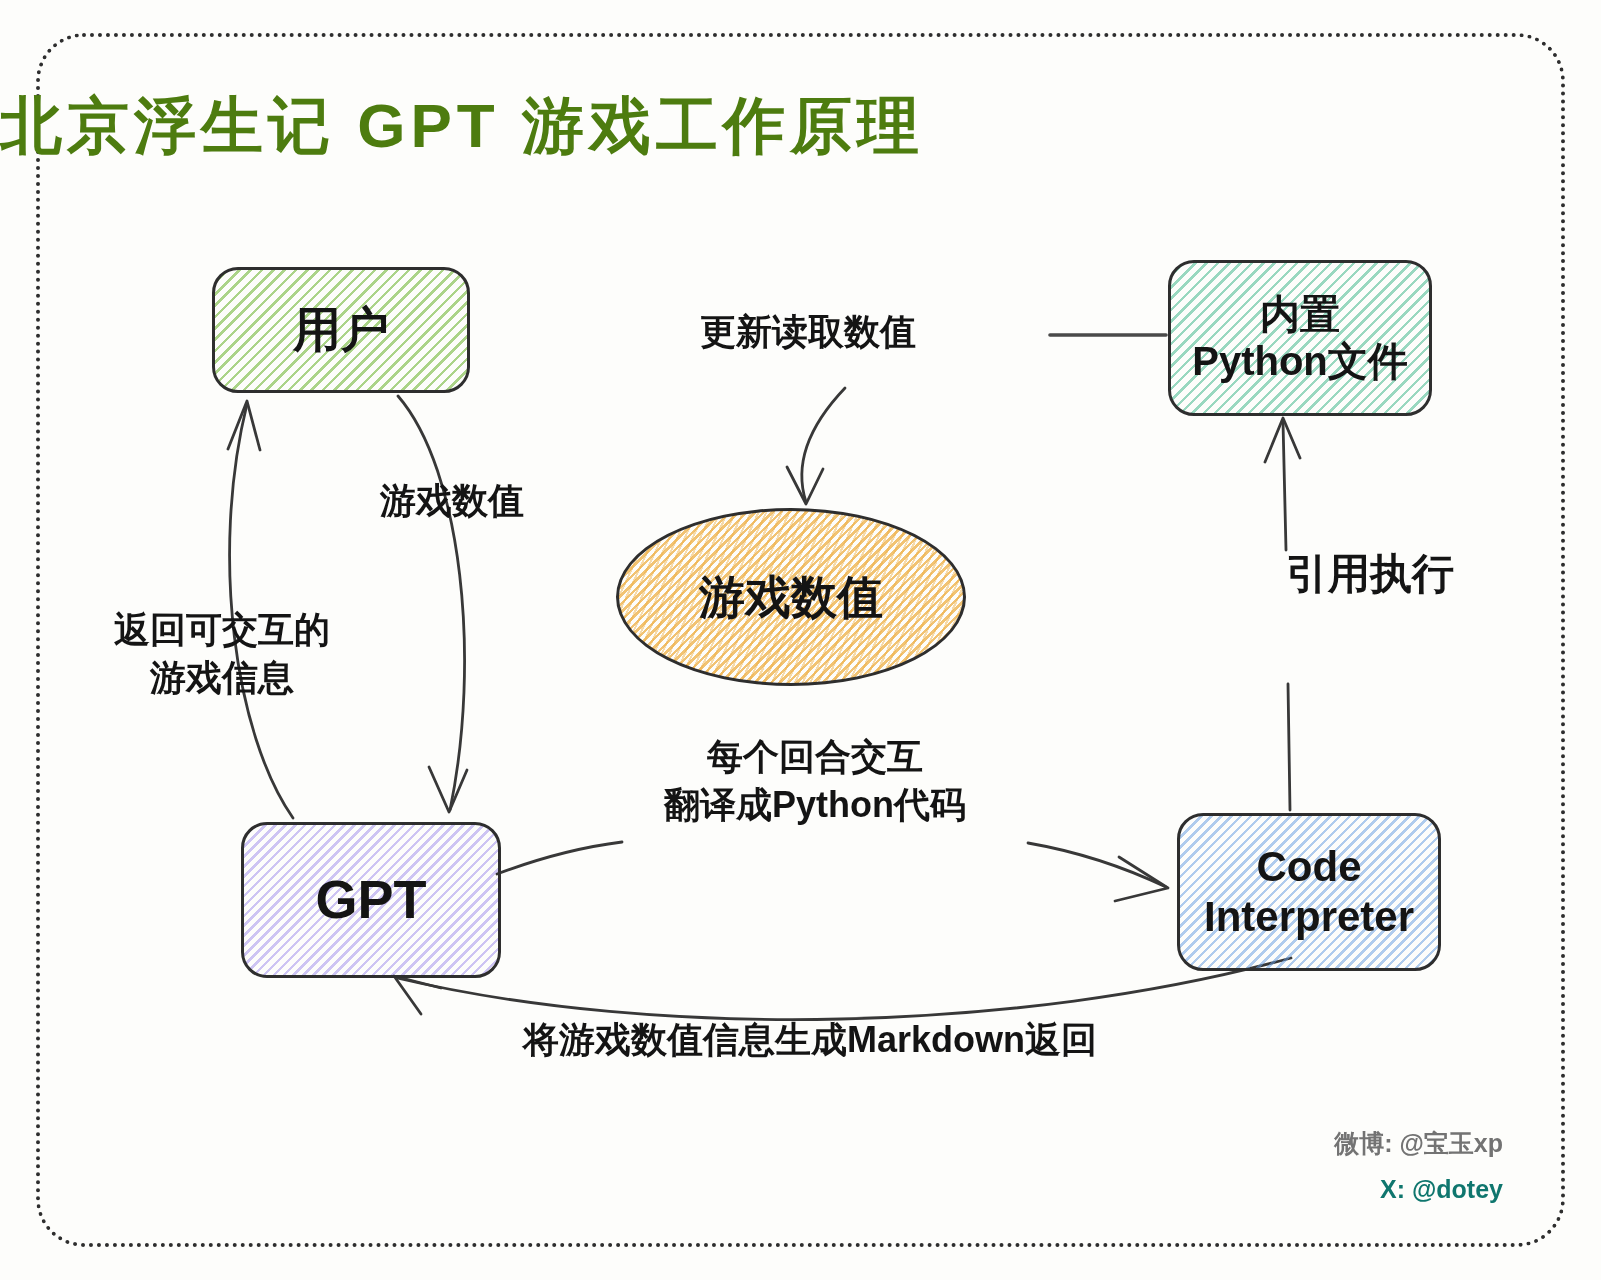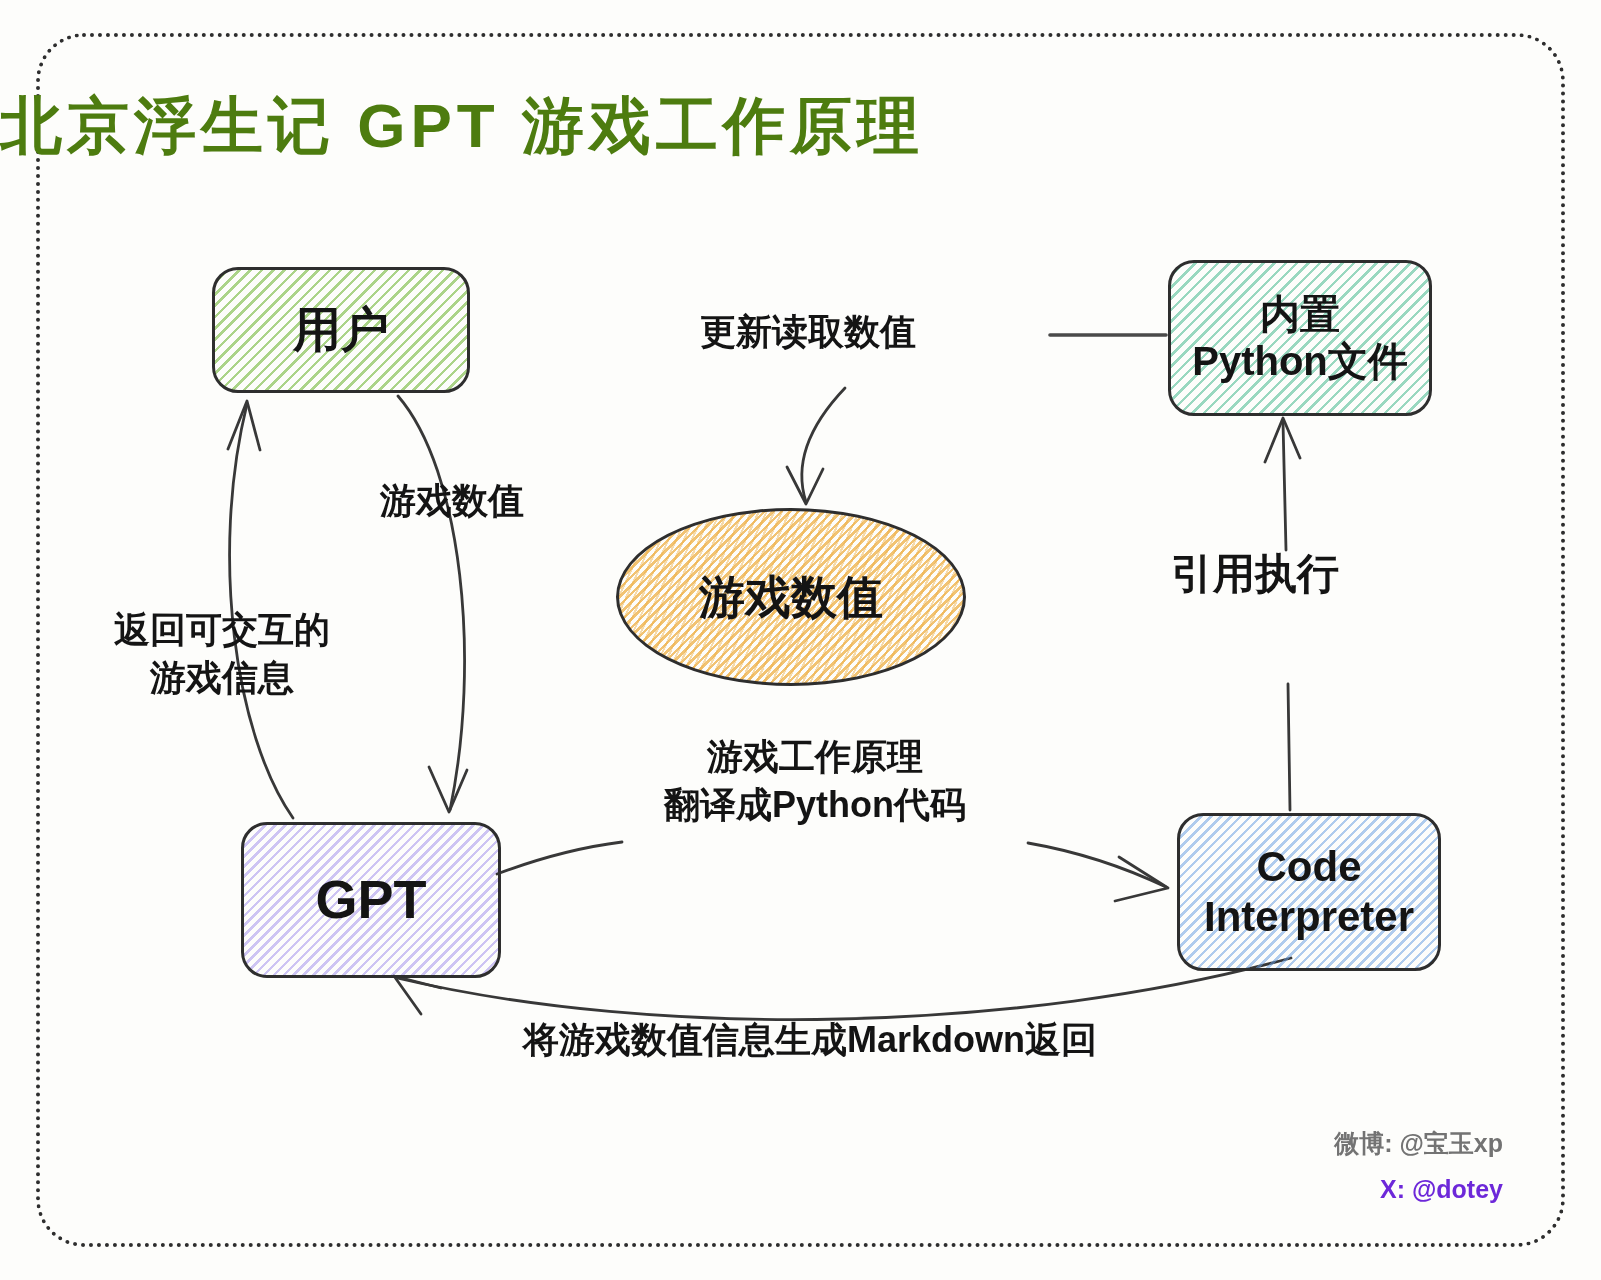--- a/index.html
+++ b/index.html
@@ -43,29 +43,29 @@
       repeating-linear-gradient(115deg, rgba(238,176,70,.45) 0 2px, rgba(255,255,255,0) 2px 7px);
     text-align: center;
   }
   .edge-label{
     position:absolute;font-size:36px;font-weight:600;color:#141414;line-height:1.32;
     white-space:nowrap;
   }
   .lbl-update{left:700px;top:308px;}
   .lbl-textcmd{left:380px;top:477px;}
   .lbl-return{left:52px;top:606px;width:340px;text-align:center;}
-  .lbl-invoke{left:1140px;top:546px;width:230px;text-align:center;font-size:42px;}
+  .lbl-invoke{left:1224px;top:546px;width:230px;text-align:right;font-size:42px;}
   .lbl-translate{left:590px;top:733px;width:450px;text-align:center;}
   .lbl-markdown{left:420px;top:1016px;width:780px;text-align:center;}
   .credits{
     position:absolute;right:98px;top:1120px;text-align:right;
     font-size:25px;font-weight:700;line-height:1.85;
   }
   .credit-weibo{color:#737373;}
-  .credit-x{color:#6d28d9;}
+  .credit-x{color:#0f766e;}
   svg.arrows{position:absolute;left:0;top:0;pointer-events:none;}
   svg.arrows path{stroke:#383838;stroke-width:2.8;fill:none;stroke-linecap:round;stroke-linejoin:round;}
   svg.arrows path.thick{stroke-width:3.6;stroke:#4a4a4a;}
 </style>
 </head>
 <body>
 
 <div class="canvas">
 
   <div class="frame"></div>
@@ -126,21 +126,21 @@
   <div class="edge-label lbl-return">
     <div>返回可交互的</div>
     <div>游戏信息</div>
   </div>
 
   <div class="edge-label lbl-invoke">
     <div>引用执行</div>
   </div>
 
   <div class="edge-label lbl-translate">
-    <div>游戏工作原理</div>
+    <div>每个回合交互</div>
     <div>翻译成Python代码</div>
   </div>
 
   <div class="edge-label lbl-markdown">将游戏数值信息生成Markdown返回</div>
 
   <div class="credits">
     <div class="credit-weibo">微博: @宝玉xp</div>
     <div class="credit-x">X: @dotey</div>
   </div>
 

